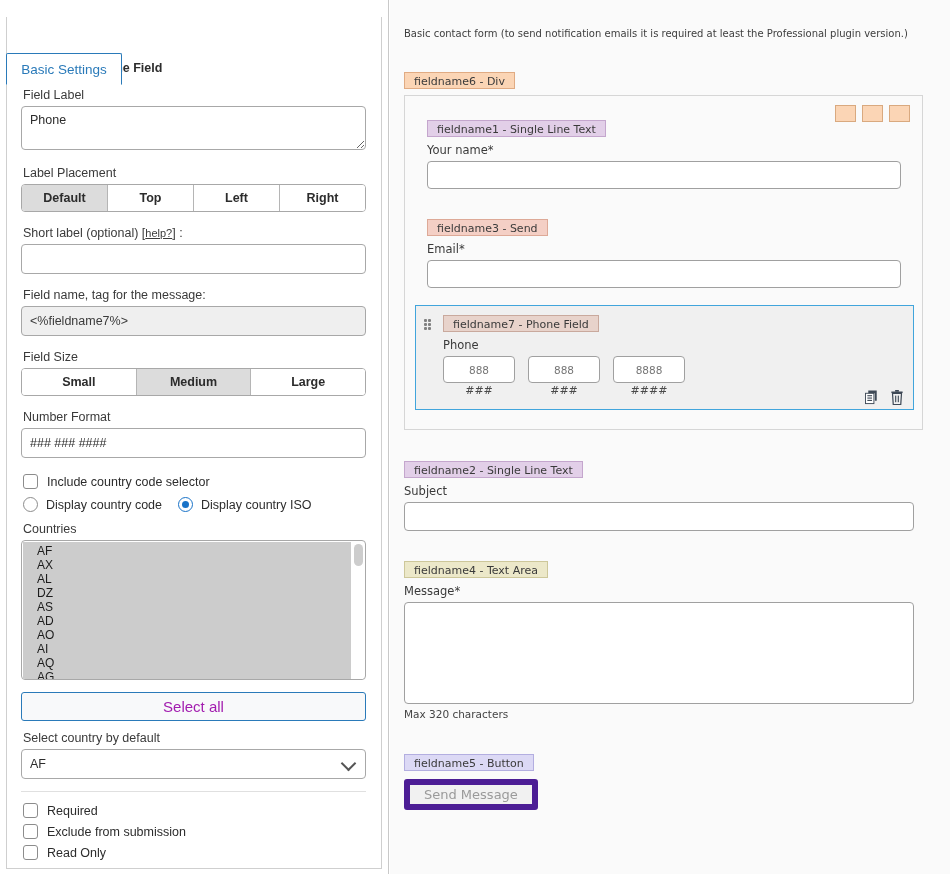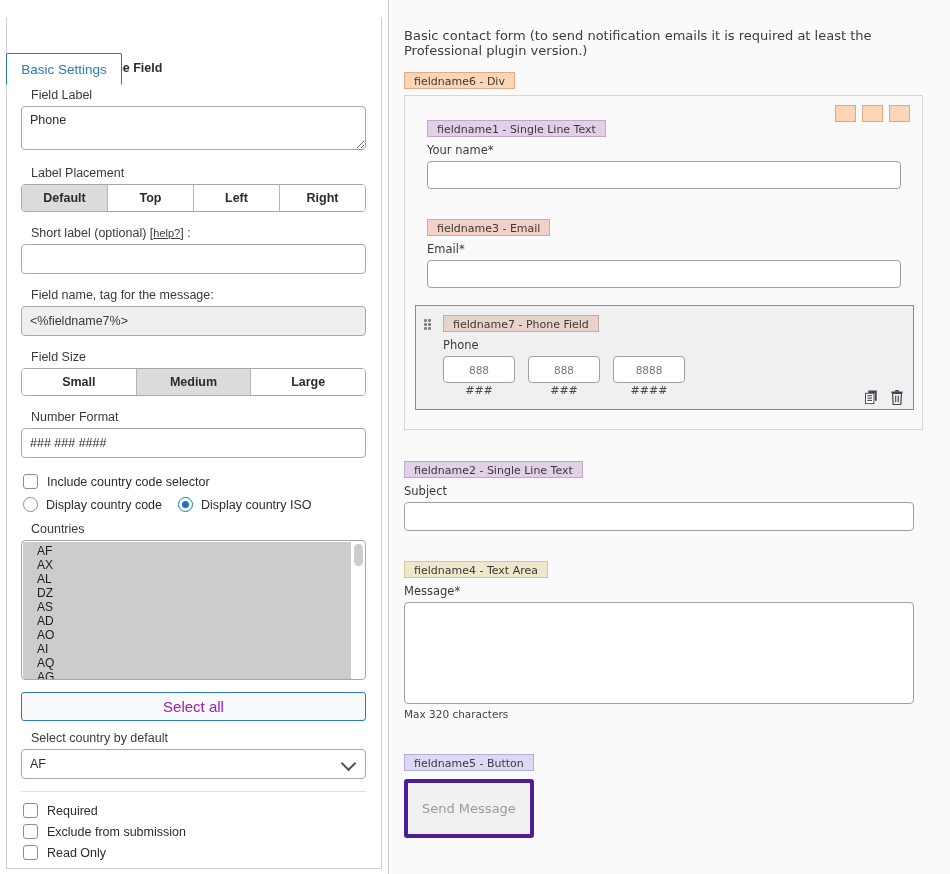--- a/index.html
+++ b/index.html
@@ -49,21 +49,21 @@
   .content {
     position: absolute; left: 0; top: 32px;
     width: 376px; height: 820px;
     padding: 12px 14px 0 14px;
   }
   .field-type {
     font-size: 12.5px; font-weight: bold; color: #2c2c2c;
     margin: 0 0 13px 2px;
   }
   .lbl {
-    font-size: 12.5px; color: #3a3a3a; margin: 0 0 4px 10px; display:block;
+    font-size: 12.5px; color: #3a3a3a; margin: 0 0 4px 2px; display:block;
   }
   .lbl a { color: #3a3a3a; text-decoration: underline; font-size: 11px; }
 
   textarea.field-label {
     width: 345px; height: 44px;
     border: 1px solid #a8a8a8; border-radius: 4px;
     padding: 6px 8px;
     font-family: "Liberation Sans", sans-serif;
     font-size: 12.5px; color: #2c2c2c;
     resize: both;
@@ -188,21 +188,21 @@
 
   
   .right-panel {
     position: absolute; left: 390px; top: 0;
     width: 560px; height: 874px;
     background: #fafafa;
     font-family: "DejaVu Sans", sans-serif;
   }
   .form-note {
     position:absolute; left: 14px; top: 28px;
-    font-size: 13px; color: #3d3d3d;
+    font-size: 10px; color: #3d3d3d;
     font-family: "DejaVu Sans", sans-serif;
   }
   .tag {
     display:inline-block;
     font-size: 11px;
     padding: 3px 9px 0 9px;
     color: #3a3a3a;
     font-family: "DejaVu Sans", sans-serif;
     line-height: 1.1;
   }
@@ -272,23 +272,23 @@
     display:flex; gap: 10px; align-items:center;
   }
   .icon-btn { cursor:pointer; display:block; }
 
   .maxchars {
     font-size: 10.5px; color: #444;
     margin-top: 4px;
     font-family:"DejaVu Sans", sans-serif;
   }
   .send-btn {
-    border:4px solid #4c1d95; background:#f1f1f1;
+    border:6px solid #4c1d95; background:#f1f1f1;
     color:#9a9a9a; font-size: 13px;
-    padding: 18px 14px; border-radius:3px;
+    padding: 2px 14px; border-radius:3px;
     font-family:"DejaVu Sans", sans-serif;
     cursor: pointer;
   }
 </style>
 </head>
 <body>
 
 <div class="page">
 
   <div class="left-panel">
@@ -416,21 +416,21 @@
         <span class="csq"></span>
       </div>
 
       <div style="position:absolute;left:22px;top:22px;">
         <span class="tag slt">fieldname1 - Single Line Text</span>
         <div class="fieldlabel">Your name*</div>
         <input class="rinput" style="width: 474px;" type="text" value="">
       </div>
 
       <div style="position:absolute;left:22px;top:121px;">
-        <span class="tag email">fieldname3 - Email</span>
+        <span class="tag email">fieldname3 - Send</span>
         <div class="fieldlabel">Email*</div>
         <input class="rinput" style="width: 474px;" type="text" value="">
       </div>
 
       <div class="phone-box">
         <span class="drag-dots">
           <i></i>
             <i></i>
             <i></i>
             <i></i>

